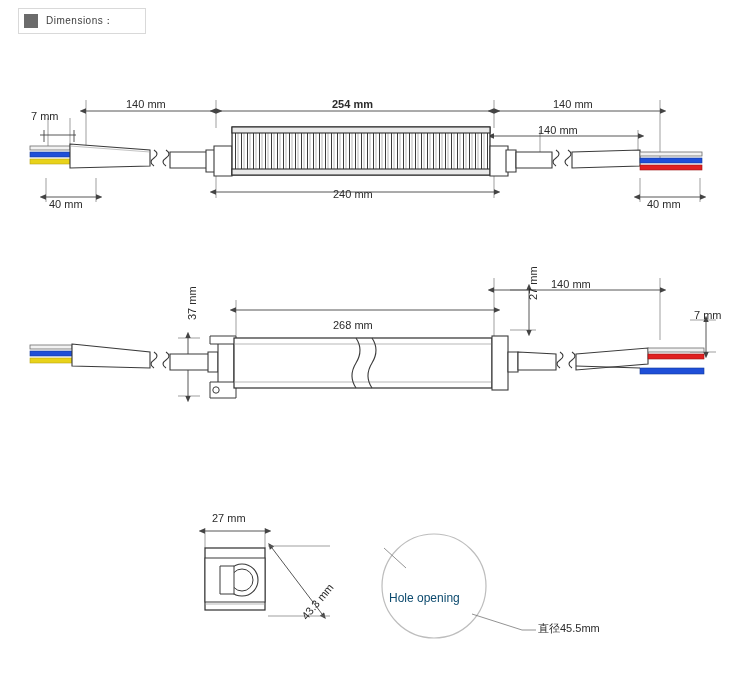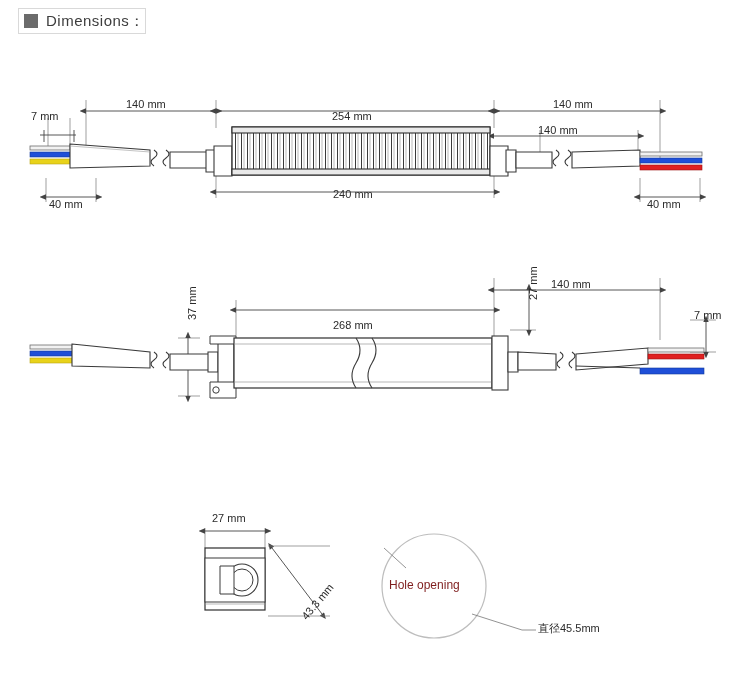--- a/index.html
+++ b/index.html
@@ -35,21 +35,21 @@
   }
   .header .swatch {
     width: 14px;
     height: 14px;
     background: #6b6b6b;
     margin-left: 5px;
     margin-right: 8px;
     flex: 0 0 auto;
   }
   .header .htitle {
-    font-size: 15px;
+    font-size: 10px;
     color: #3d3d3d;
     letter-spacing: 0.5px;
     white-space: nowrap;
   }
   
   .lbl {
     position: absolute;
     font-size: 11px;
     color: #2b2b2b;
     white-space: nowrap;
@@ -255,32 +255,32 @@
       <circle cx="434" cy="586" r="52" fill="#ffffff" stroke="#bdbdbd" stroke-width="1.2"></circle>
 
       <line x1="384" y1="548" x2="406" y2="568" stroke="#777" stroke-width="0.8"></line>
       <line x1="472" y1="614" x2="522" y2="630" stroke="#777" stroke-width="0.8"></line>
       <line x1="522" y1="630" x2="536" y2="630" stroke="#777" stroke-width="0.8"></line>
     </g>
   </svg>
 
   <div class="lbl" style="left:31px; top:110px;">7 mm</div>
   <div class="lbl" style="left:126px; top:98px;">140 mm</div>
-  <div class="lbl" style="left:332px; top:110px;">254 mm</div>
+  <div class="lbl" style="left:332px; top:98px;font-weight:bold;">254 mm</div>
   <div class="lbl" style="left:553px; top:98px;">140 mm</div>
   <div class="lbl" style="left:538px; top:124px;">140 mm</div>
   <div class="lbl" style="left:333px; top:188px;">240 mm</div>
   <div class="lbl" style="left:49px; top:198px;">40 mm</div>
   <div class="lbl" style="left:647px; top:198px;">40 mm</div>
 
   <div class="lbl rot" style="left:186px; top:320px;">37 mm</div>
   <div class="lbl" style="left:333px; top:297px;margin-top:22px;">268 mm</div>
   <div class="lbl" style="left:551px; top:278px;">140 mm</div>
   <div class="lbl rot" style="left:527px; top:300px;">27 mm</div>
   <div class="lbl" style="left:694px; top:309px;">7 mm</div>
 
   <div class="lbl" style="left:212px; top:512px;">27 mm</div>
   <div class="lbl" style="left:299px; top:614px; transform:rotate(-50deg); transform-origin:left top;">43.3 mm</div>
 
-  <div class="lbl big" style="left:389px; top:579px; color:#7f1d1d;">Hole opening</div>
+  <div class="lbl big" style="left:389px; top:592px; color:#0c4a6e;">Hole opening</div>
   <div class="lbl" style="left:538px; top:622px;">直径45.5mm</div>
 
 </div>
 
 </body></html>

